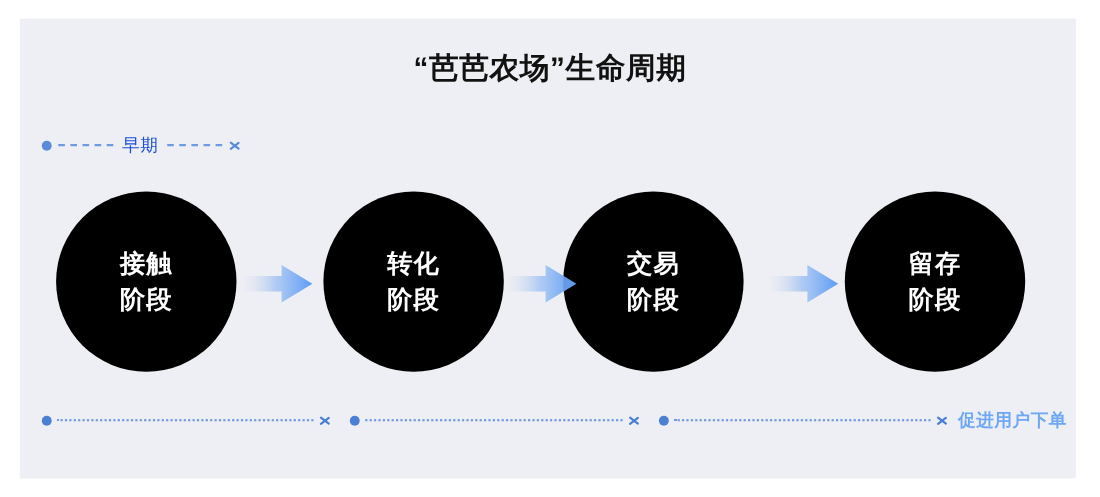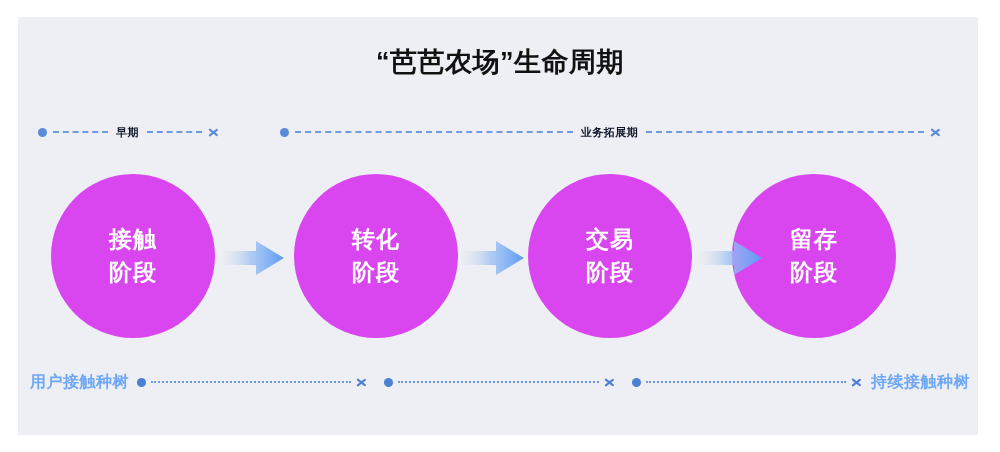--- a/index.html
+++ b/index.html
@@ -61,23 +61,23 @@
     flex: 0 0 auto;
   }
   .phase-dash {
     flex: 1 1 auto;
     height: 0;
     border-top: 2px dashed #6f9ae0;
     margin: 0 6px;
   }
   .phase-label {
     flex: 0 0 auto;
-    font-size: 11px;
-    color: #0f172a;
-    font-weight: bold;
+    font-size: 16px;
+    color: #1d4ed8;
+    font-weight: normal;
     white-space: nowrap;
     padding: 0 2px;
     letter-spacing: 0.5px;
   }
   .phase-arrow {
     flex: 0 0 auto;
     width: 12px;
     height: 14px;
     position: relative;
   }
@@ -97,37 +97,37 @@
   #phase-early  { left: 38px;  width: 182px; }
   #phase-expand { left: 280px; width: 662px; }
 
   
   .stage-circle {
     position: absolute;
     top: 174px;
     width: 164px;
     height: 164px;
     border-radius: 50%;
-    background: #d946ef;
+    background: #000000;
     display: flex;
     flex-direction: column;
     align-items: center;
     justify-content: center;
     color: #ffffff;
     font-size: 23px;
     font-weight: bold;
     line-height: 1.45;
     letter-spacing: 1px;
   }
   .stage-circle .ln { display: block; }
 
   #circle-0 { left: 51px; }
   #circle-1 { left: 294px; text-align: right; }
-  #circle-2 { left: 528px; font-family: Liberation Serif, serif; }
-  #circle-3 { left: 732px; }
+  #circle-2 { left: 512px; font-family: Liberation Serif, serif; }
+  #circle-3 { left: 768px; }
 
   
   .flow-arrow {
     position: absolute;
     top: 235px;
     width: 62px;
     height: 46px;
   }
   #flow-0 { left: 222px; }
   #flow-1 { left: 462px; }
@@ -201,27 +201,20 @@
   <div id="title">“芭芭农场”生命周期</div>
 
   <div class="phase" id="phase-early">
     <span class="phase-dot"></span>
     <span class="phase-dash"></span>
     <span class="phase-label">早期</span>
     <span class="phase-dash"></span>
     <span class="phase-arrow"></span>
   </div>
 
-  <div class="phase" id="phase-expand">
-    <span class="phase-dot"></span>
-    <span class="phase-dash"></span>
-    <span class="phase-label">业务拓展期</span>
-    <span class="phase-dash"></span>
-    <span class="phase-arrow"></span>
-  </div>
 
   <div class="stage-circle" id="circle-0">
     <span class="ln">接触</span>
     <span class="ln">阶段</span>
   </div>
   <div class="stage-circle" id="circle-1">
     <span class="ln">转化</span>
     <span class="ln">阶段</span>
   </div>
   <div class="stage-circle" id="circle-2">
@@ -260,21 +253,20 @@
       <linearGradient id="ag2" x1="0" y1="0" x2="1" y2="0">
         <stop offset="0%" stop-color="#dfe2e9" stop-opacity="0.15"></stop>
         <stop offset="45%" stop-color="#9dc0f3" stop-opacity="0.75"></stop>
         <stop offset="100%" stop-color="#5b9bf5" stop-opacity="1"></stop>
       </linearGradient>
     </defs>
     <path d="M0 16 L34 16 L34 6 L62 23 L34 40 L34 30 L0 30 Z" fill="url(#ag2)"></path>
   </svg>
 
   <div id="steps">
-    <span class="step-label">用户接触种树</span>
 
     <span class="step-conn">
       <span class="step-dot"></span>
       <span class="step-dash"></span>
       <span class="step-arrow"></span>
     </span>
 
 
     <span class="step-conn">
       <span class="step-dot"></span>
@@ -282,16 +274,16 @@
       <span class="step-arrow"></span>
     </span>
 
 
     <span class="step-conn">
       <span class="step-dot"></span>
       <span class="step-dash"></span>
       <span class="step-arrow"></span>
     </span>
 
-    <span class="step-label">持续接触种树</span>
+    <span class="step-label">促进用户下单</span>
   </div>
 
 </div>
 
 </body></html>

